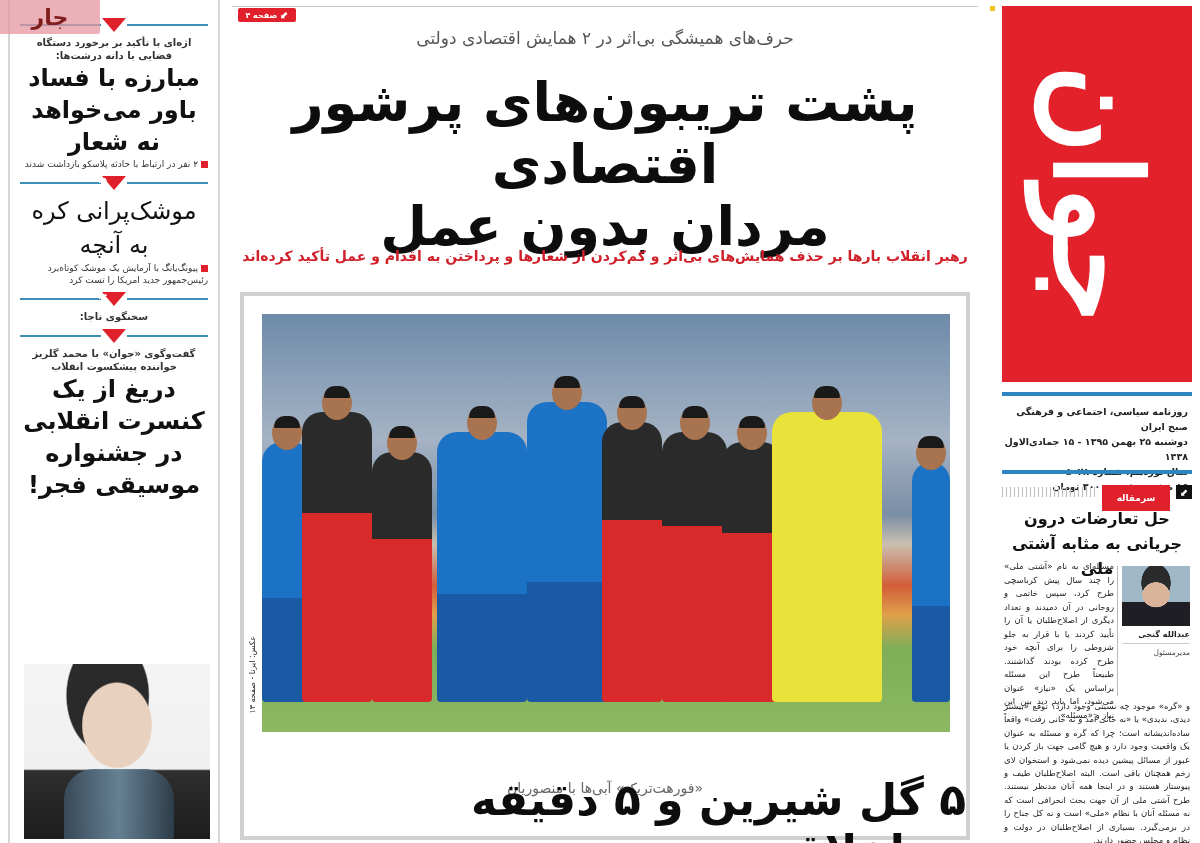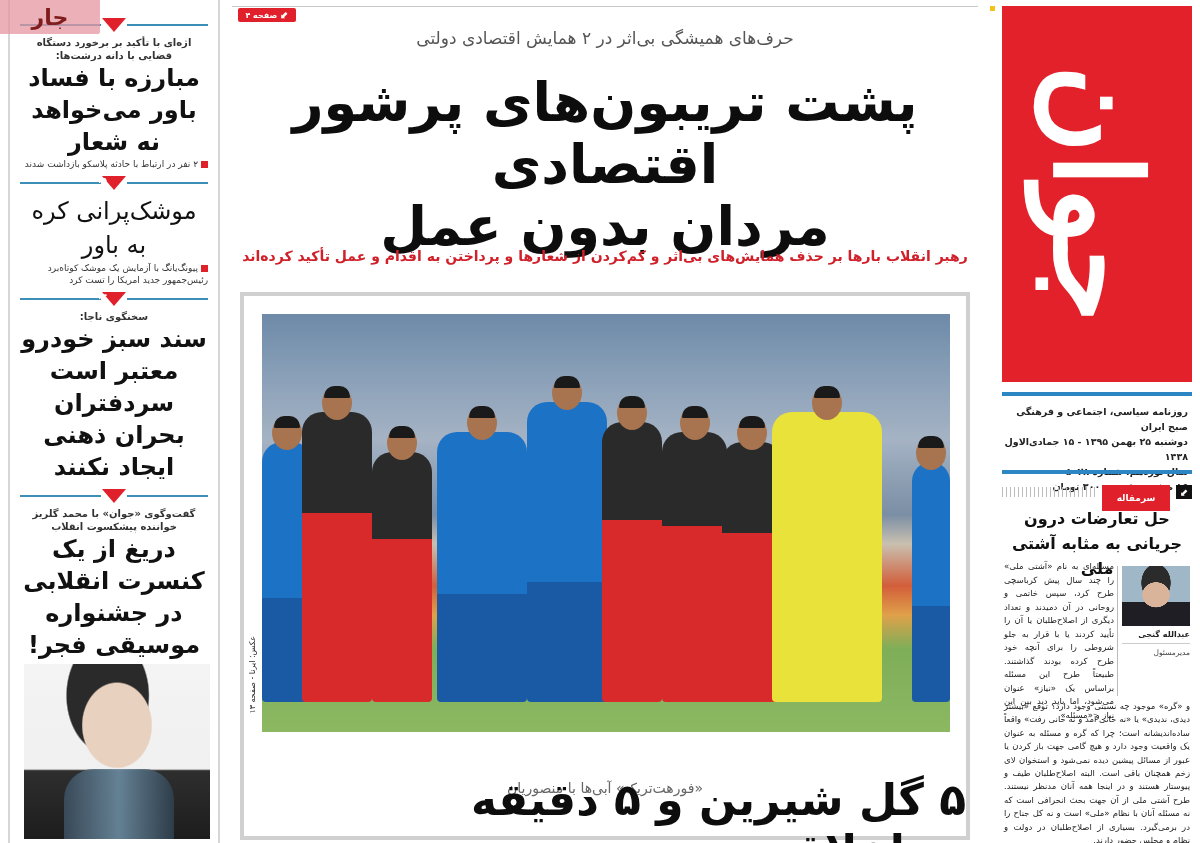--- a/index.html
+++ b/index.html
@@ -183,34 +183,33 @@
   </div>
 
   <div class="divider">
     <div class="page-badge">
       <div class="tri">
           <div class="num" style="top:-14px;left:-12px;width:24px">۱۵</div>
         </div>
     </div>
   </div>
   <div class="story">
-    <div class="headline-med">موشک‌پرانی کره به باور</div>
+    <div class="headline-med">موشک‌پرانی کره به آنچه</div>
     <div class="subline"><span class="sq"></span><span>پیونگ‌یانگ با آزمایش یک موشک کوتاه‌برد رئیس‌جمهور جدید امریکا را تست کرد</span></div>
   </div>
 
   <div class="divider">
     <div class="page-badge">
       <div class="tri">
           <div class="num" style="top:-14px;left:-12px;width:24px">۱۴</div>
         </div>
     </div>
   </div>
   <div class="story">
     <div class="kicker">سخنگوی ناجا:</div>
-    <div class="headline-big">سند سبز خودرو معتبر است سردفتران بحران ذهنی ایجاد نکنند</div>
   </div>
 
   <div class="divider">
     <div class="page-badge">
       <div class="tri">
           <div class="num" style="top:-14px;left:-12px;width:24px">۹</div>
         </div>
     </div>
   </div>
   <div class="story">

